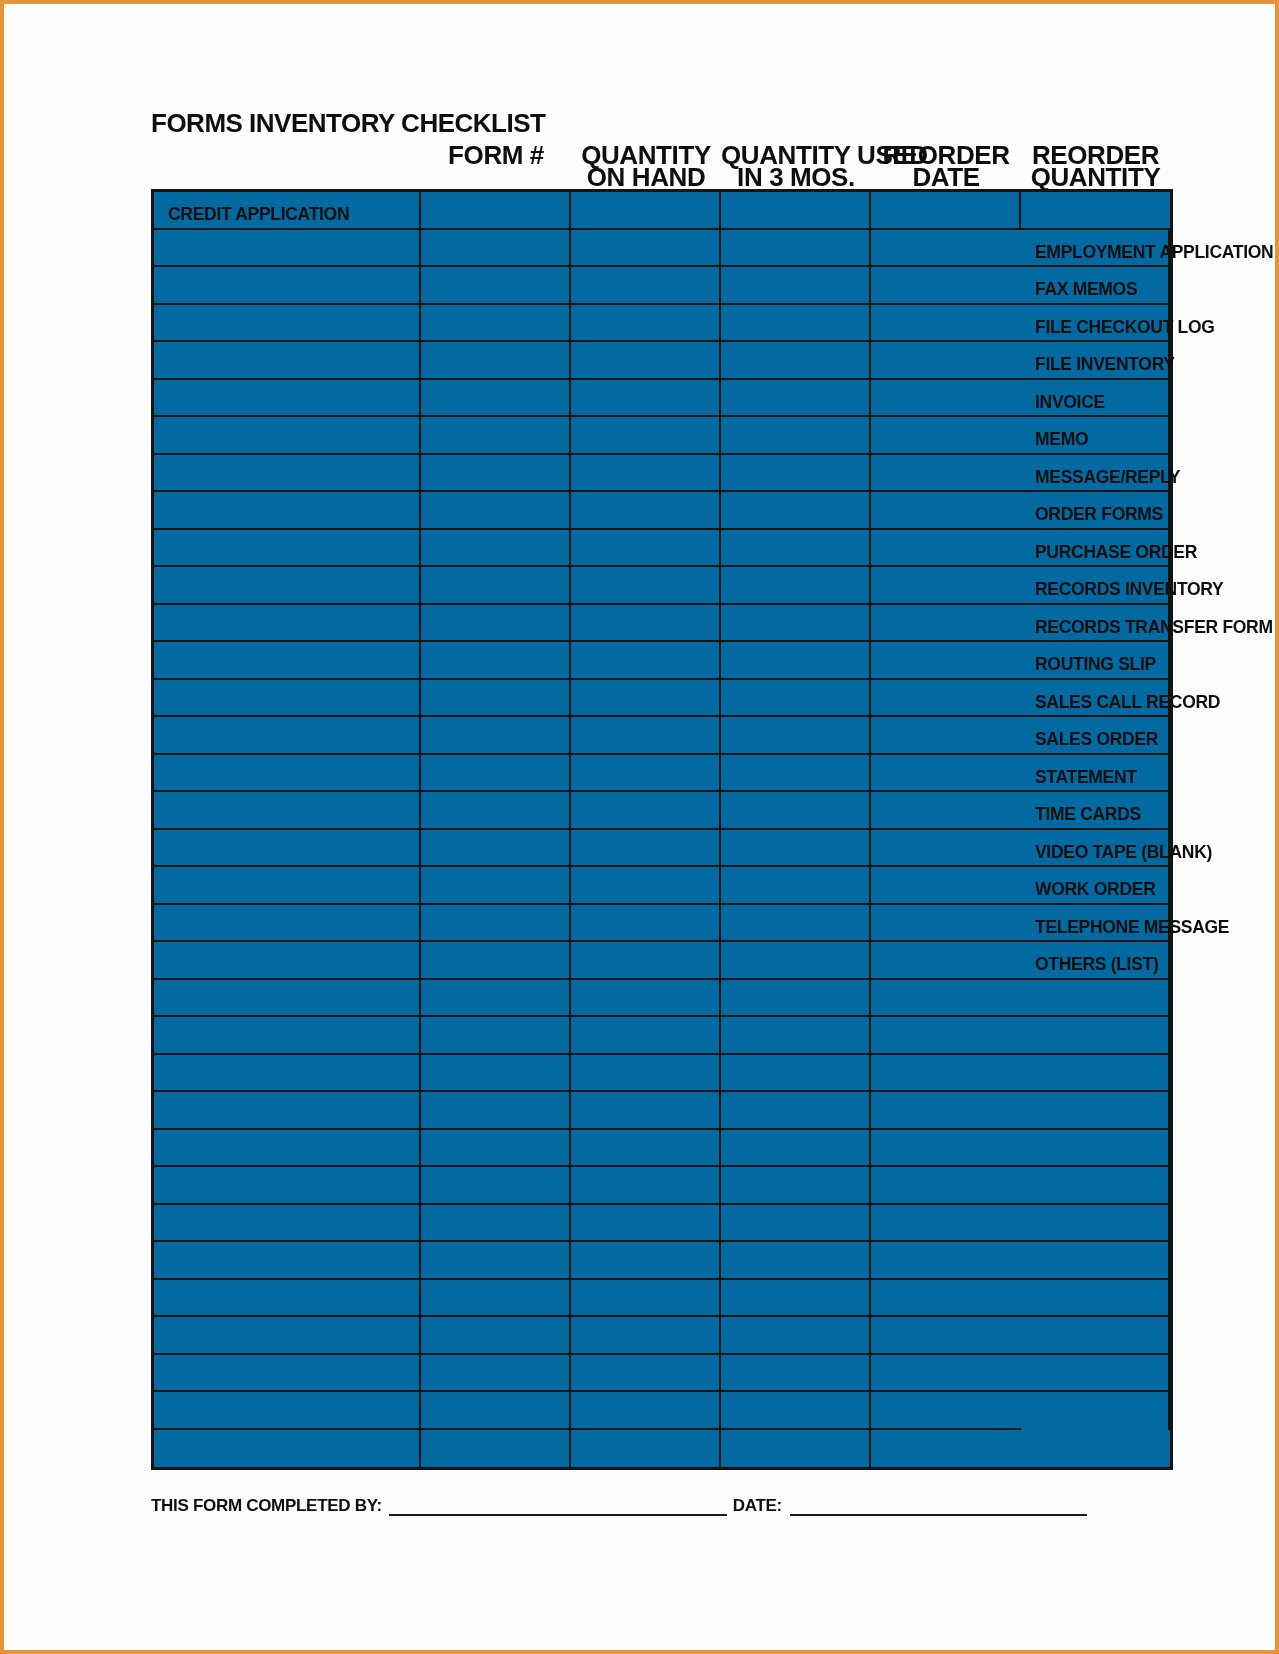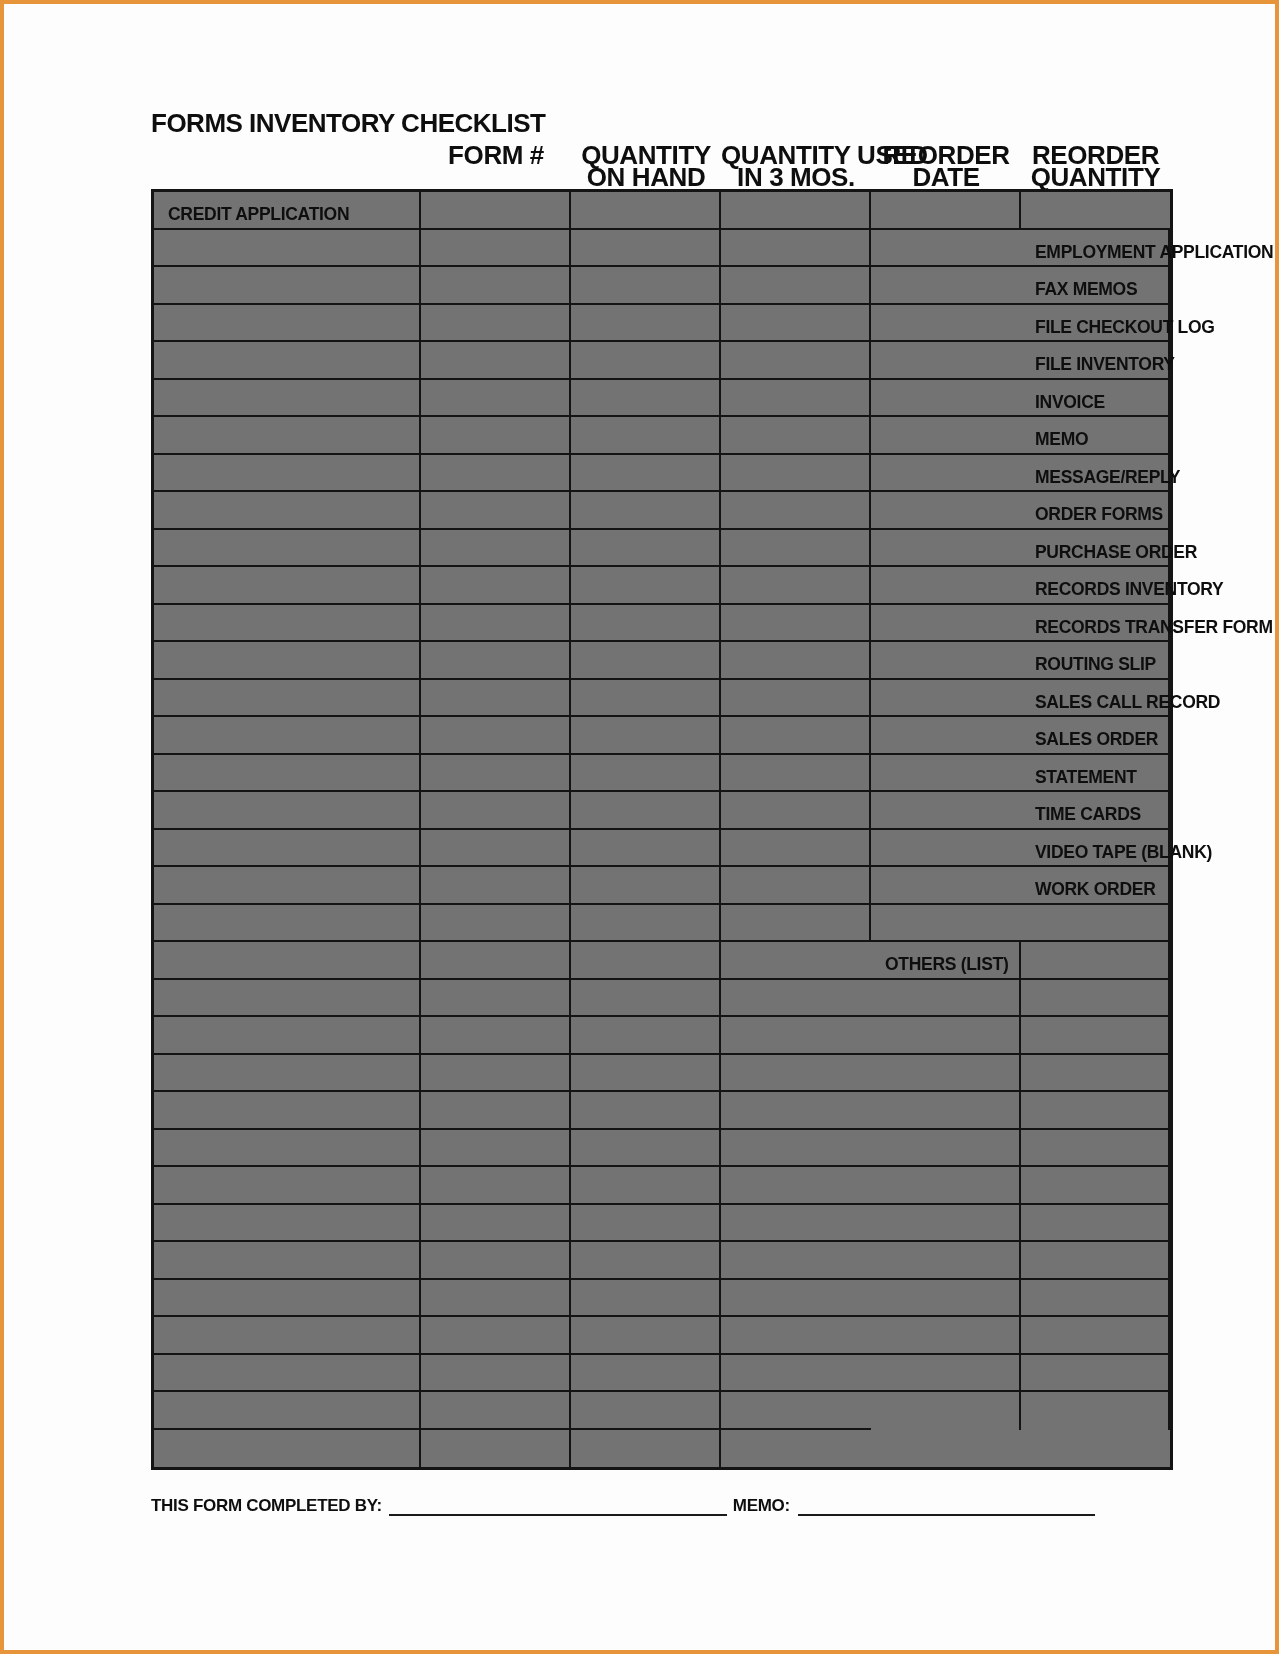--- a/index.html
+++ b/index.html
@@ -30,21 +30,21 @@
     line-height:22px;
     white-space:nowrap;
   }
   .hcell span { display:block; }
   .grid {
     position:absolute; top:185px; left:147px;
     display:grid;
     grid-template-columns:267px 150px 150px 150px 150px 149px;
     grid-auto-rows:37.5px;
     border:3px solid #141414;
-    background:#737373;
+    background:#0369a1;
   }
   .cell {
     box-sizing:border-box;
     border-right:2px solid #141414;
     border-bottom:2px solid #141414;
   }
   .cell.last-col { border-right:none; }
   .cell.last-row { border-bottom:none; }
   .cell.lbl {
     display:flex; align-items:flex-end;
@@ -211,20 +211,21 @@
       <div class="cell"></div>
       <div class="cell"></div>
       <div class="cell"></div>
       <div class="cell last-col"></div>
       <div class="cell lbl">WORK ORDER</div>
       <div class="cell"></div>
       <div class="cell"></div>
       <div class="cell"></div>
       <div class="cell"></div>
       <div class="cell last-col"></div>
+      <div class="cell lbl">TELEPHONE MESSAGE</div>
       <div class="cell"></div>
       <div class="cell"></div>
       <div class="cell"></div>
       <div class="cell"></div>
       <div class="cell last-col"></div>
       <div class="cell lbl">OTHERS (LIST)</div>
       <div class="cell"></div>
       <div class="cell"></div>
       <div class="cell"></div>
       <div class="cell"></div>
@@ -299,17 +300,17 @@
       <div class="cell last-row"></div>
       <div class="cell last-row"></div>
       <div class="cell last-row"></div>
       <div class="cell last-row"></div>
       <div class="cell last-col last-row"></div>
     </div>
 
   <div class="footer">
     <span>THIS FORM COMPLETED BY:</span>
     <span class="fill-line by"></span>
-    <span>MEMO:</span>
+    <span>DATE:</span>
     <span class="fill-line date"></span>
   </div>
 
 </div>
 
 </body></html>

